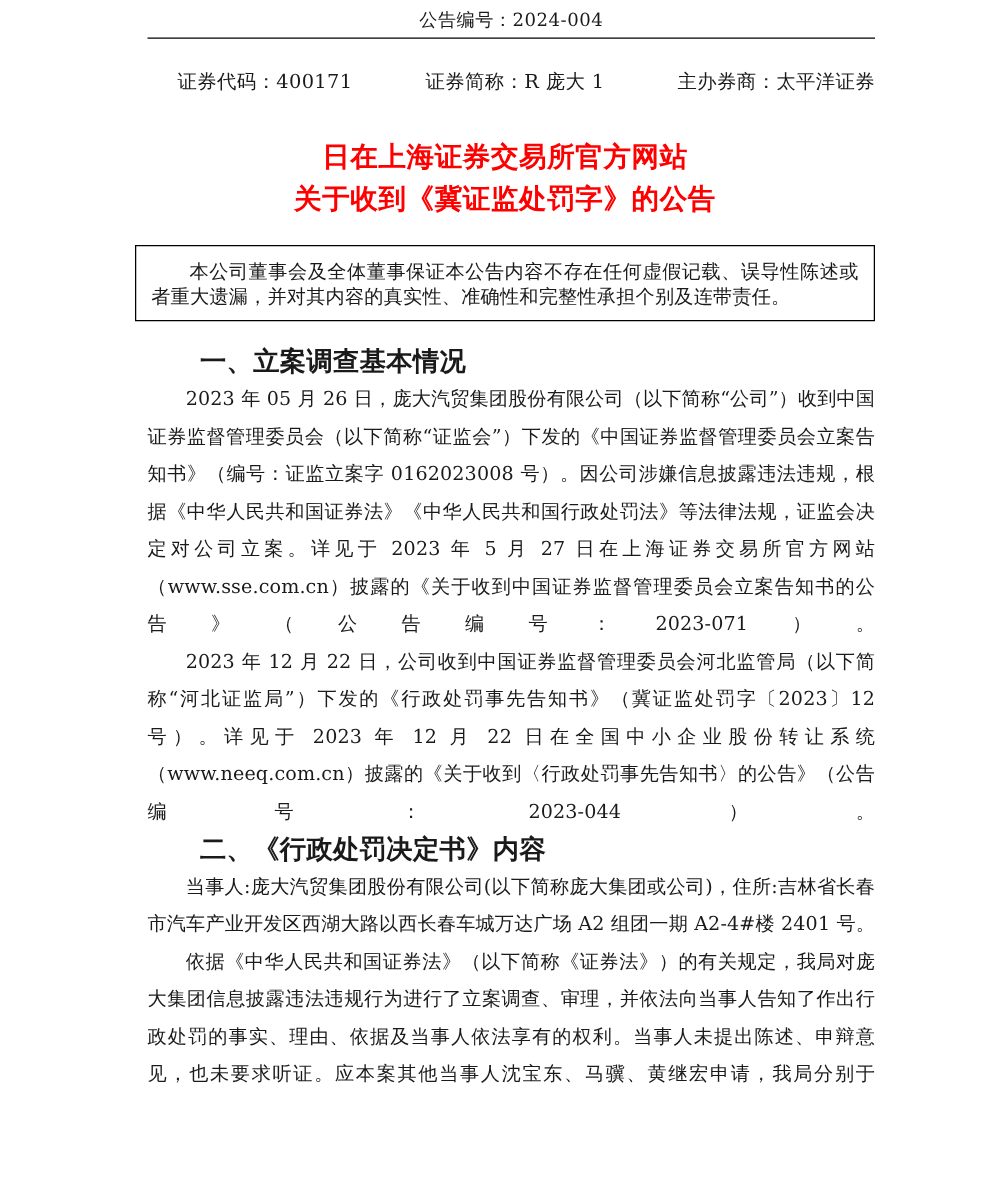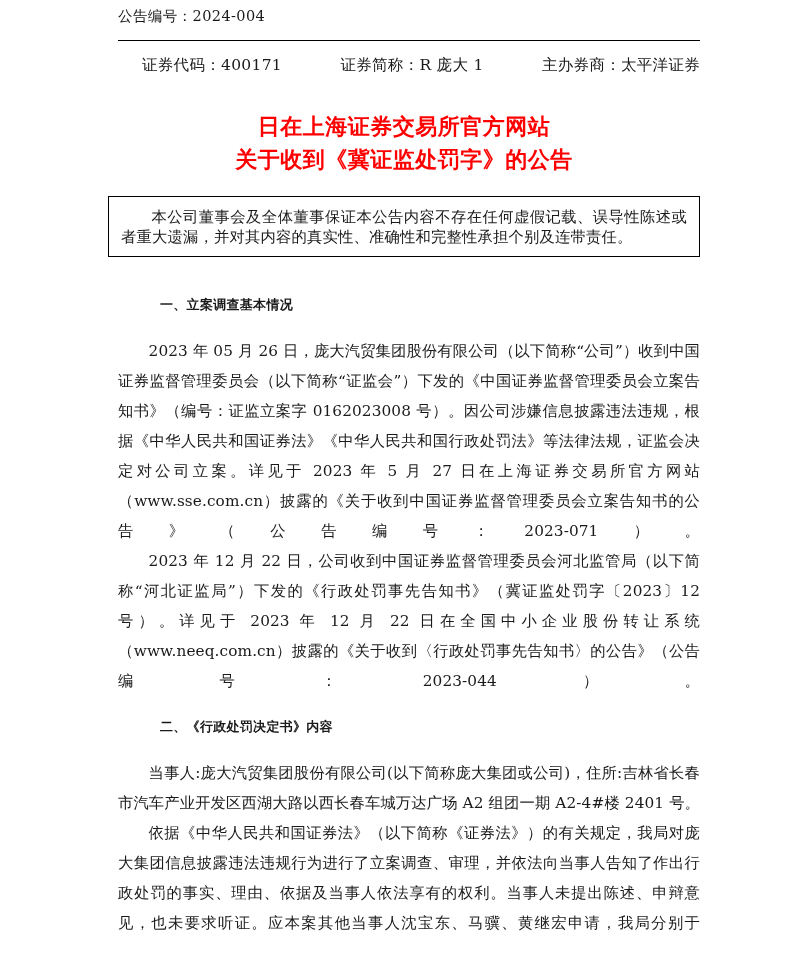--- a/index.html
+++ b/index.html
@@ -24,22 +24,22 @@
   }
 
   
   .header {
     position: absolute;
     left: 118px;
     top: 6px;
     width: 582px;
     box-sizing: border-box;
     border-bottom: 1.6px solid #000;
-    padding-bottom: 14px;
-    text-align: left;
+    padding-bottom: 4px;
+    text-align: center;
   }
   .header-text {
     font-size: 14.5px;
     letter-spacing: 0.4px;
     color: #1a1a1a;
     white-space: nowrap;
   }
 
   
   .info-row {
@@ -95,24 +95,24 @@
 
   
   .content {
     position: absolute;
     left: 118px;
     top: 274px;
     width: 582px;
   }
   .section-heading {
     font-weight: bold;
-    font-size: 13px;
+    font-size: 21px;
     line-height: 30px;
     text-indent: 2em;
-    margin: 16px;
+    margin: 0;
     letter-spacing: 0.3px;
     font-family: "DejaVu Sans", "Liberation Sans", sans-serif;
   }
   .para {
     font-size: 15.3px;
     line-height: 30px;
     text-align: justify;
     text-align-last: left;
     text-indent: 2em;
     margin: 0;

